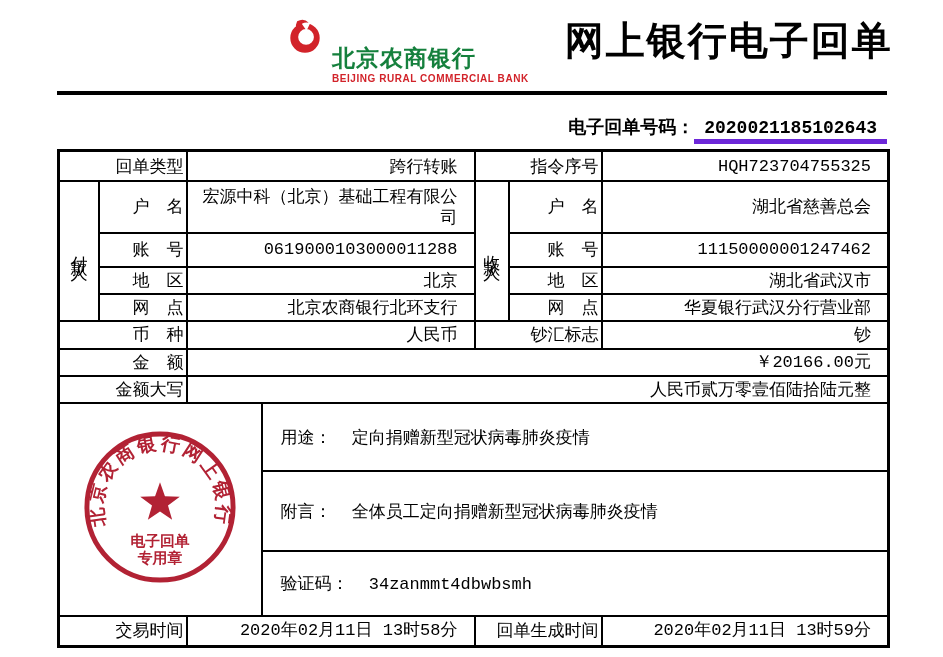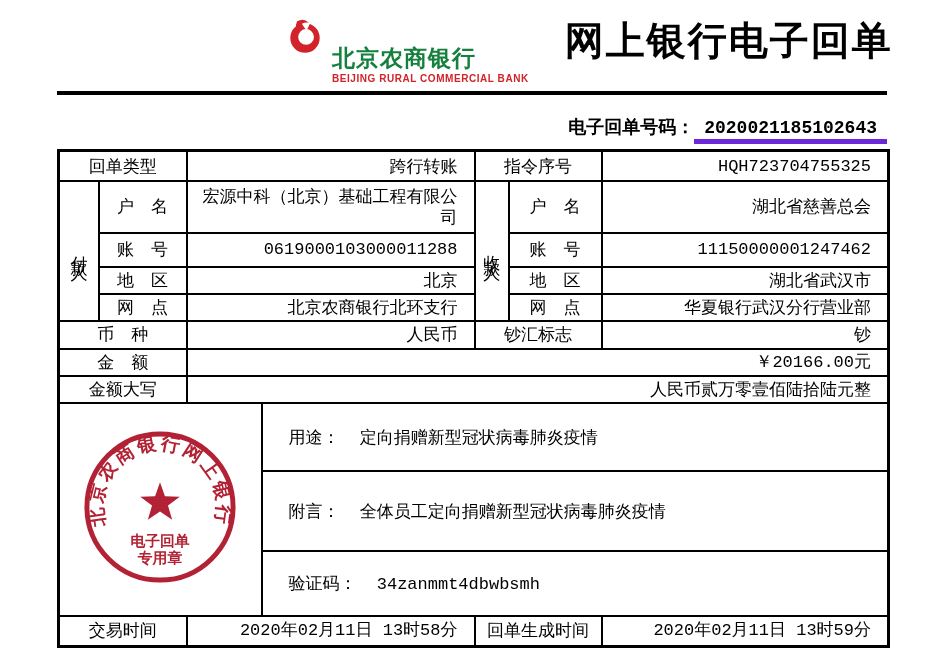--- a/index.html
+++ b/index.html
@@ -18,27 +18,27 @@
 
   .rule { width:830px; height:4px; background:#000; margin:7px 0 0 57px; }
 
   
   .receipt-no { width:830px; margin:20px 0 0 57px; text-align:right; font-size:18px; font-weight:bold; }
   .receipt-no .num { font-family:"Liberation Mono", monospace; font-weight:bold; border-bottom:5px solid #6d28d9; padding:0 10px 1px 10px; }
 
   
   table.doc { width:830px; margin:10px 0 0 57px; border-collapse:collapse; table-layout:fixed; border:3px solid #000; }
   table.doc td { border:2px solid #000; font-size:17px; line-height:1.25; overflow:hidden; }
-  td.lbl { text-align:center; padding:2px 2px;font-family:Liberation Serif, serif; }
+  td.lbl { text-align:right; padding:2px 2px;font-family:Liberation Serif, serif; }
   td.val { text-align:right; padding:2px 16px 2px 9px; }
   td.mono, span.mono { font-family:"Liberation Mono", monospace; }
   .vert-wrap { text-align:center; }
   .vert { display:inline-block; writing-mode:vertical-lr; text-orientation:upright; letter-spacing:5px; font-size:17px; }
 
-  td.memo { padding:2px 4px 2px 26px;margin-top:32px; }
+  td.memo { padding:2px 4px 2px 18px;margin-top:32px; }
   .memo-label { display:inline-block; }
   .memo-value { display:inline-block; margin-left:16px; }
 
   .stamp-cell { text-align:center; vertical-align:middle; }
 
   
   .stamp { display:inline-block; }
 </style>
 </head>
 <body>

